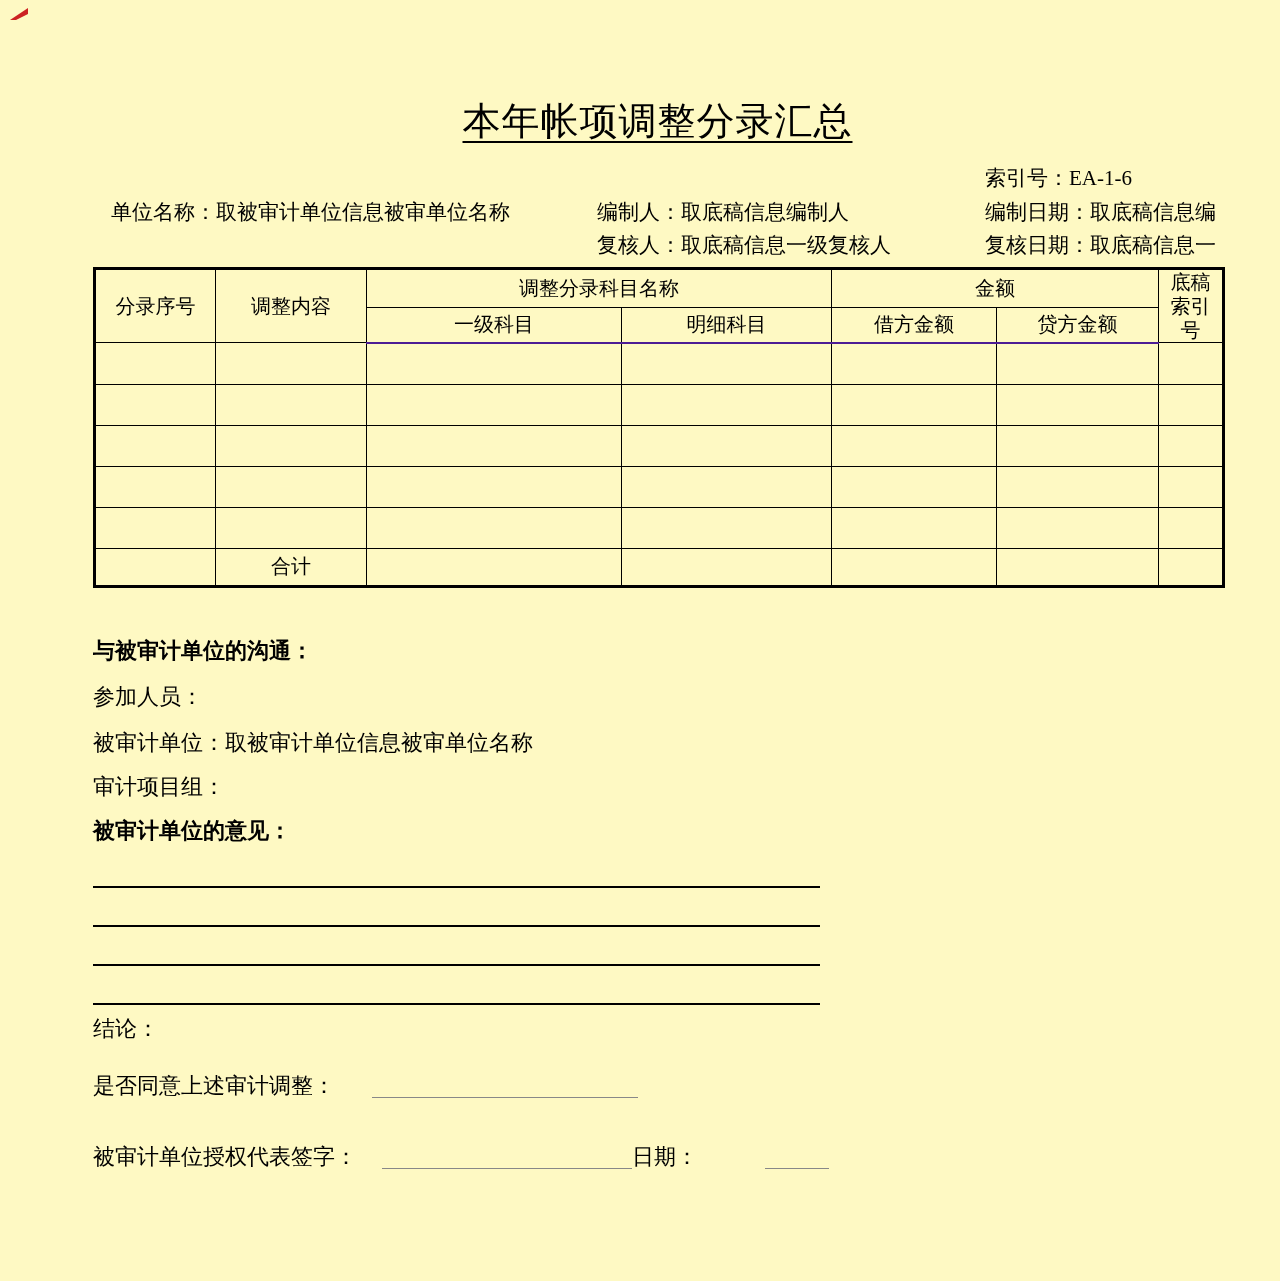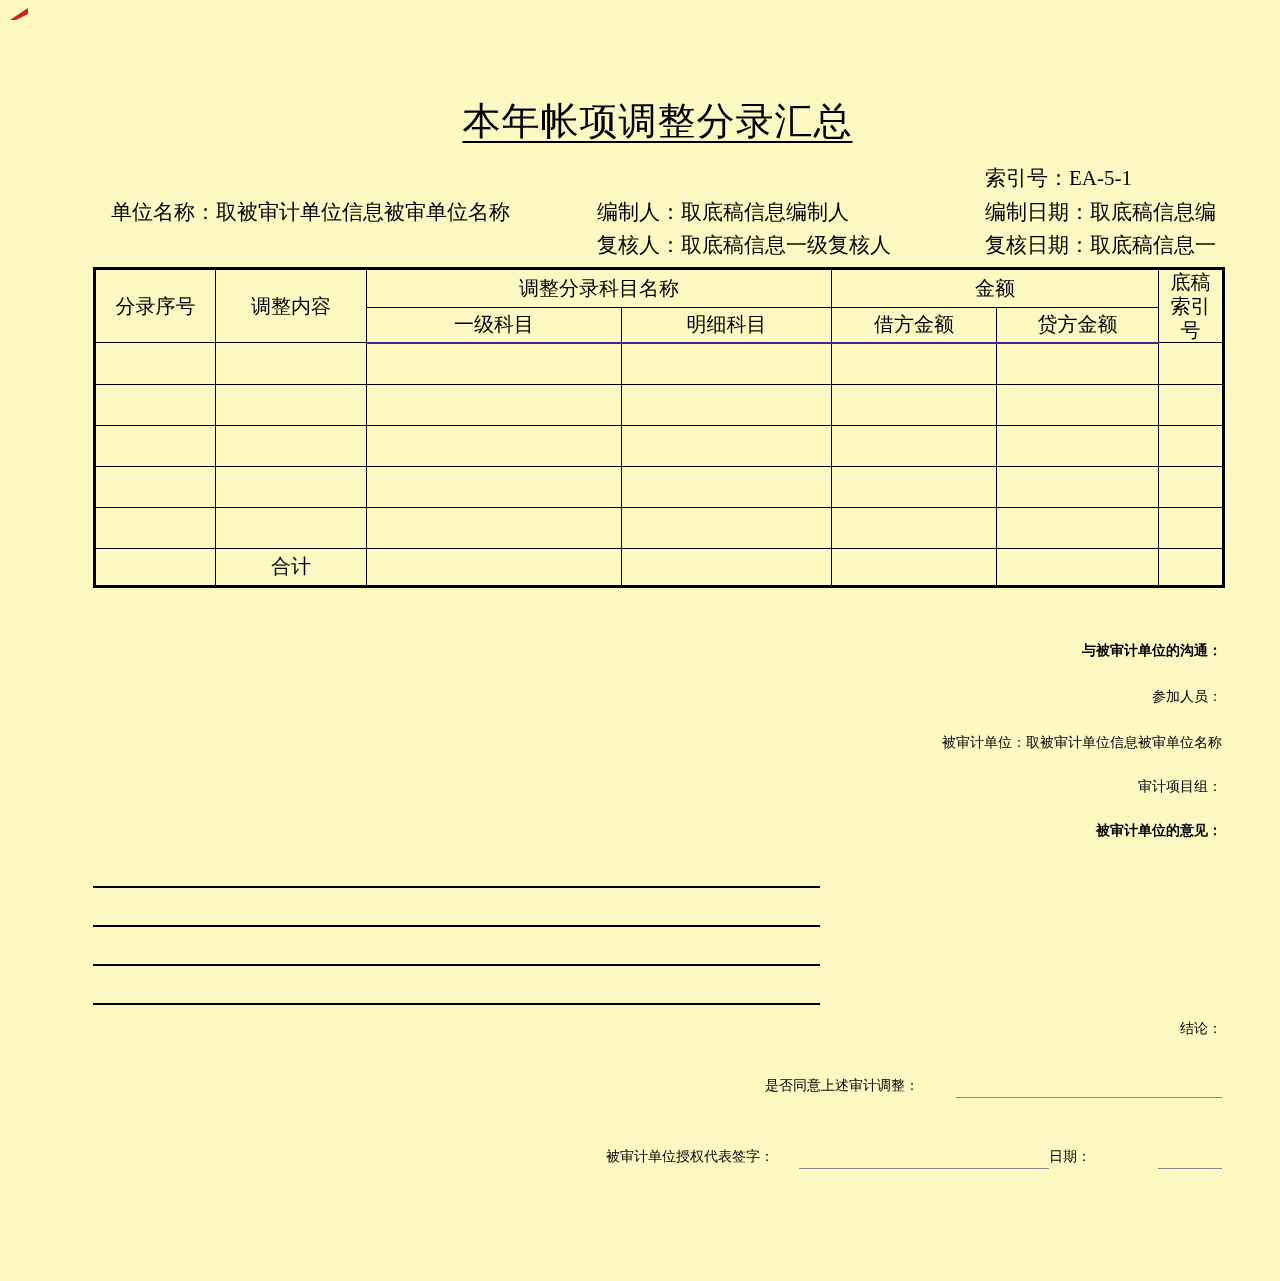--- a/index.html
+++ b/index.html
@@ -55,21 +55,21 @@
     vertical-align: middle;
     overflow: hidden;
   }
   thead tr.h1 th { height: 36px; }
   thead tr.h2 th { height: 33px; border-bottom: 2px solid #4c1d95; }
   thead th.wp-col { line-height: 24px; padding: 0 6px; }
   tbody.body-rows td { height: 40px; }
   tbody.total-row td { height: 36px; }
   td.total-cell { text-align: left; padding-left: 5px; }
 
-  .sec { font-size: 14px; line-height: 24px; white-space: nowrap; text-align: right; }
+  .sec { font-size: 22px; line-height: 24px; white-space: nowrap; }
   .bold { font-weight: bold; }
   .mt-heading   { margin-top: 51px; }
   .mt-line      { margin-top: 22px; }
   .mt-line2     { margin-top: 20px; }
   .mt-concl     { margin-top: 12px; }
   .mt-agree     { margin-top: 32px; }
   .mt-sign      { margin-top: 46px; }
 
   .rules { width: 727px; }
   .rules .rule { height: 37px; border-bottom: 2px solid #000; }
@@ -95,21 +95,21 @@
       <path d="M2 14 L20 2 L20 8 L8 14 Z" fill="#cc2222"></path>
     </svg>
   </span>
 
   <div class="content">
 
     <div class="title-wrap">
       <span class="doc-title">本年帐项调整分录汇总</span>
     </div>
 
-    <div class="index-line">索引号：EA-5-1</div>
+    <div class="index-line">索引号：EA-1-6</div>
 
     <div class="info-row">
       <span class="pos-1">单位名称：取被审计单位信息被审单位名称</span>
       <span class="pos-2">编制人：取底稿信息编制人</span>
       <span class="pos-3">编制日期：取底稿信息编</span>
     </div>
     <div class="info-row">
       <span class="pos-2">复核人：取底稿信息一级复核人</span>
       <span class="pos-3">复核日期：取底稿信息一</span>
     </div>

